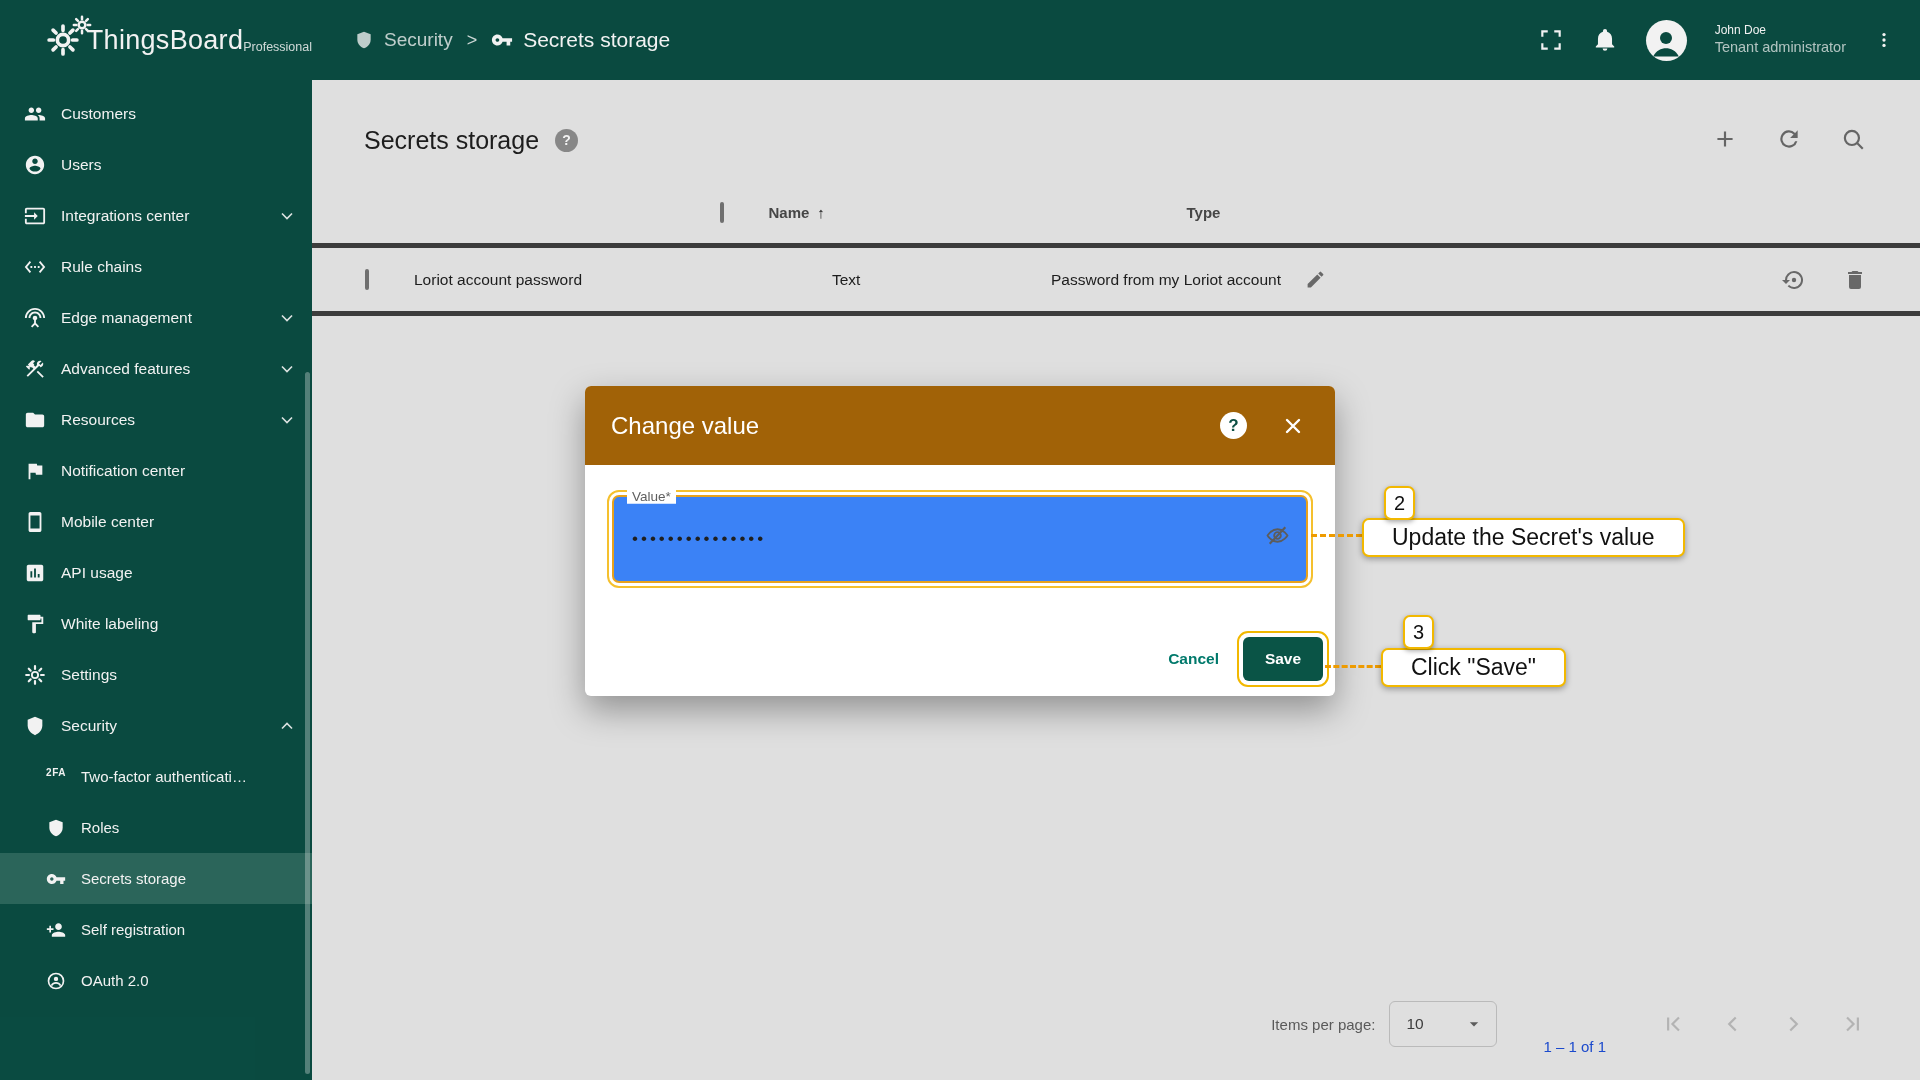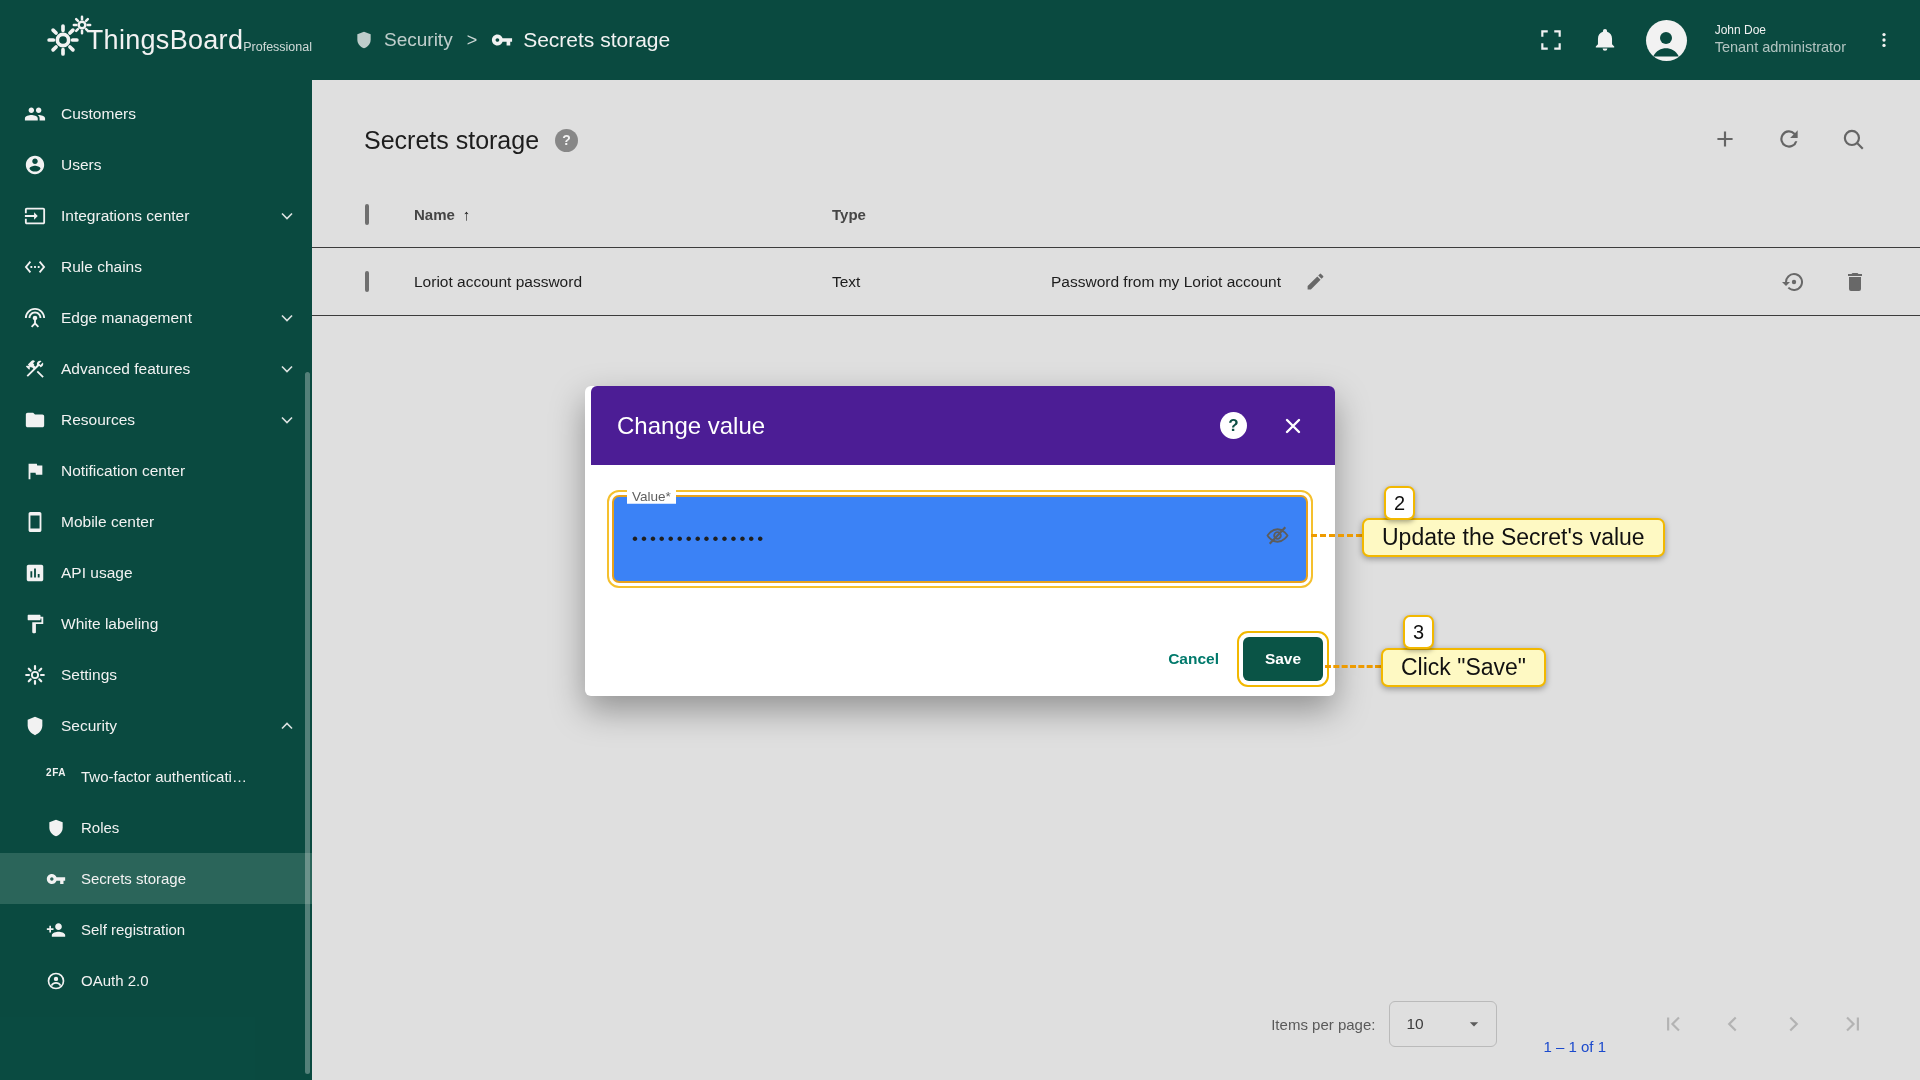--- a/index.html
+++ b/index.html
@@ -40,60 +40,60 @@
   .chev.up svg { transform:rotate(180deg); }
   .side-scrollbar { position:absolute; right:2px; top:292px; bottom:6px; width:5px; border-radius:3px; background:rgba(255,255,255,.32); }
 
   
   .main { position:absolute; left:312px; top:80px; right:0; bottom:0; background:#ebebeb; }
   .page-title-row { position:absolute; left:52px; top:40px; height:40px; display:flex; align-items:center; gap:16px; }
   .page-title { font-size:25px; color:rgba(0,0,0,.87); font-weight:500; }
   .help-circle { width:23px; height:23px; border-radius:50%; background:#8f8f8f; color:#fff; font-size:14px; font-weight:bold; display:flex; align-items:center; justify-content:center; }
   .page-actions { position:absolute; top:46px; right:54px; display:flex; gap:38px; }
   .table { position:absolute; left:0; right:0; top:102px; }
-  .trow { display:flex; align-items:center; border-bottom:1px solid #404040; }
+  .trow { display:flex; align-items:center; border-bottom:5px solid #404040;justify-content:center; }
   .thead { height:66px; font-size:15px; color:#4a4a4a; font-weight:bold; }
   .tbody-row { height:68px; font-size:15.5px; color:#1f1f1f; }
   .cell-check { flex:0 0 102px; padding-left:53px; }
   .checkbox { width:19px; height:19px; border:2px solid #757575; border-radius:2px; background:transparent; }
   .cell-name { flex:0 0 418px; display:flex; align-items:center; gap:8px; }
   .cell-type { flex:0 0 219px; }
   .cell-desc { flex:1; display:flex; align-items:center; }
   .sort-arrow { font-size:15px; color:#1f1f1f; }
   .edit-pencil { margin-left:24px; }
   .cell-actions { flex:0 0 160px; display:flex; justify-content:flex-end; gap:37px; padding-right:53px; }
 
   .pagination { position:absolute; right:54px; top:914px; height:60px; display:flex; align-items:center; color:#5f5f5f; font-size:15px; }
   .ipp-select { margin-left:14px; width:108px; height:46px; border:1px solid #c4c4c4; border-radius:6px; display:flex; align-items:center; padding:0 12px 0 16px; color:#424242; font-size:15.5px; cursor:pointer; }
   .ipp-caret { margin-left:auto; }
   .page-range { margin-left:46px; margin-right:54px; color:#1d4ed8;margin-top:44px; }
   .pager-btns { display:flex; gap:34px; color:#bdbdbd; }
 
   
   .backdrop { position:absolute; inset:0; background:rgba(0,0,0,.05); z-index:35; }
   .dialog { position:absolute; left:585px; top:386px; width:750px; height:310px; background:#fff; border-radius:6px; box-shadow:0 14px 34px rgba(0,0,0,.35); z-index:50; }
-  .dialog-header { height:79px; background:#4c1d95; border-radius:6px 6px 0 0; display:flex; align-items:center; padding:0 30px 0 26px;margin-left:6px; }
+  .dialog-header { height:79px; background:#a16207; border-radius:6px 6px 0 0; display:flex; align-items:center; padding:0 30px 0 26px; }
   .dialog-title { color:#fff; font-size:24px; font-weight:500; }
   .dlg-help { margin-left:auto; width:27px; height:27px; border-radius:50%; background:#fff; color:#0b4f44; font-weight:bold; font-size:17px; display:flex; align-items:center; justify-content:center; }
   .dlg-close { margin-left:34px; }
   .dialog-body { padding:30px 27px 0; }
   .field { position:relative; height:88px; border:2px solid #e8a21c; border-radius:7px; background:#3b82f6; display:flex; align-items:center; padding:0 60px 0 18px; }
   .field-ring { position:absolute; inset:-7px; border:2px solid #f5c02e; border-radius:12px; pointer-events:none; }
   .field-label { position:absolute; top:0; left:13px; transform:translateY(-55%); background:#fff; padding:0 5px; font-size:13.5px; color:#5f5f5f; }
   .field-input { border:none; outline:none; width:100%; font-family:"Liberation Sans", sans-serif; font-size:17px; letter-spacing:3px; color:#1f1f1f; background:transparent; }
   .eye-btn { position:absolute; right:16px; top:26px; }
   .dialog-footer { position:absolute; bottom:0; left:0; right:0; height:74px; display:flex; align-items:center; justify-content:flex-end; padding-right:12px; }
   .cancel-btn { color:#00796b; font-size:15.5px; font-weight:bold; margin-right:24px; background:none; border:none; font-family:"Liberation Sans", sans-serif; cursor:pointer; }
   .save-wrap { position:relative; }
   .save-btn { width:80px; height:44px; background:#0a5446; color:#fff; border:none; border-radius:6px; font-size:15.5px; font-weight:bold; font-family:"Liberation Sans", sans-serif; cursor:pointer; }
   .save-ring { position:absolute; inset:-6px; border:2px solid #f2b800; border-radius:11px; pointer-events:none; }
 
   
   .annot-badge { position:absolute; width:31px; height:34px; background:#fff; border:2px solid #f2b800; border-radius:7px; display:flex; align-items:center; justify-content:center; font-size:20px; color:#111; box-shadow:0 2px 5px rgba(0,0,0,.35); z-index:61; }
-  .annot-label { position:absolute; background:#fef9c3; border:2px solid #f2b800; border-radius:7px; padding:4px 18px; font-size:23px; color:#111; box-shadow:0 2px 6px rgba(0,0,0,.35); white-space:nowrap; z-index:60; }
+  .annot-label { position:absolute; background:#ffffff; border:2px solid #f2b800; border-radius:7px; padding:4px 28px; font-size:23px; color:#111; box-shadow:0 2px 6px rgba(0,0,0,.35); white-space:nowrap; z-index:60; }
   .annot-line { position:absolute; height:0; border-top:3px dashed #ee9b00; z-index:59; }
   #annot2-badge { left:1384px; top:486px; }
   #annot2-label { left:1362px; top:518px; }
   #annot2-line { left:1311px; top:534px; width:51px; }
   #annot3-badge { left:1403px; top:615px; }
   #annot3-label { left:1381px; top:648px; }
   #annot3-line { left:1325px; top:665px; width:56px; }
 </style>
 </head>
 <body>

